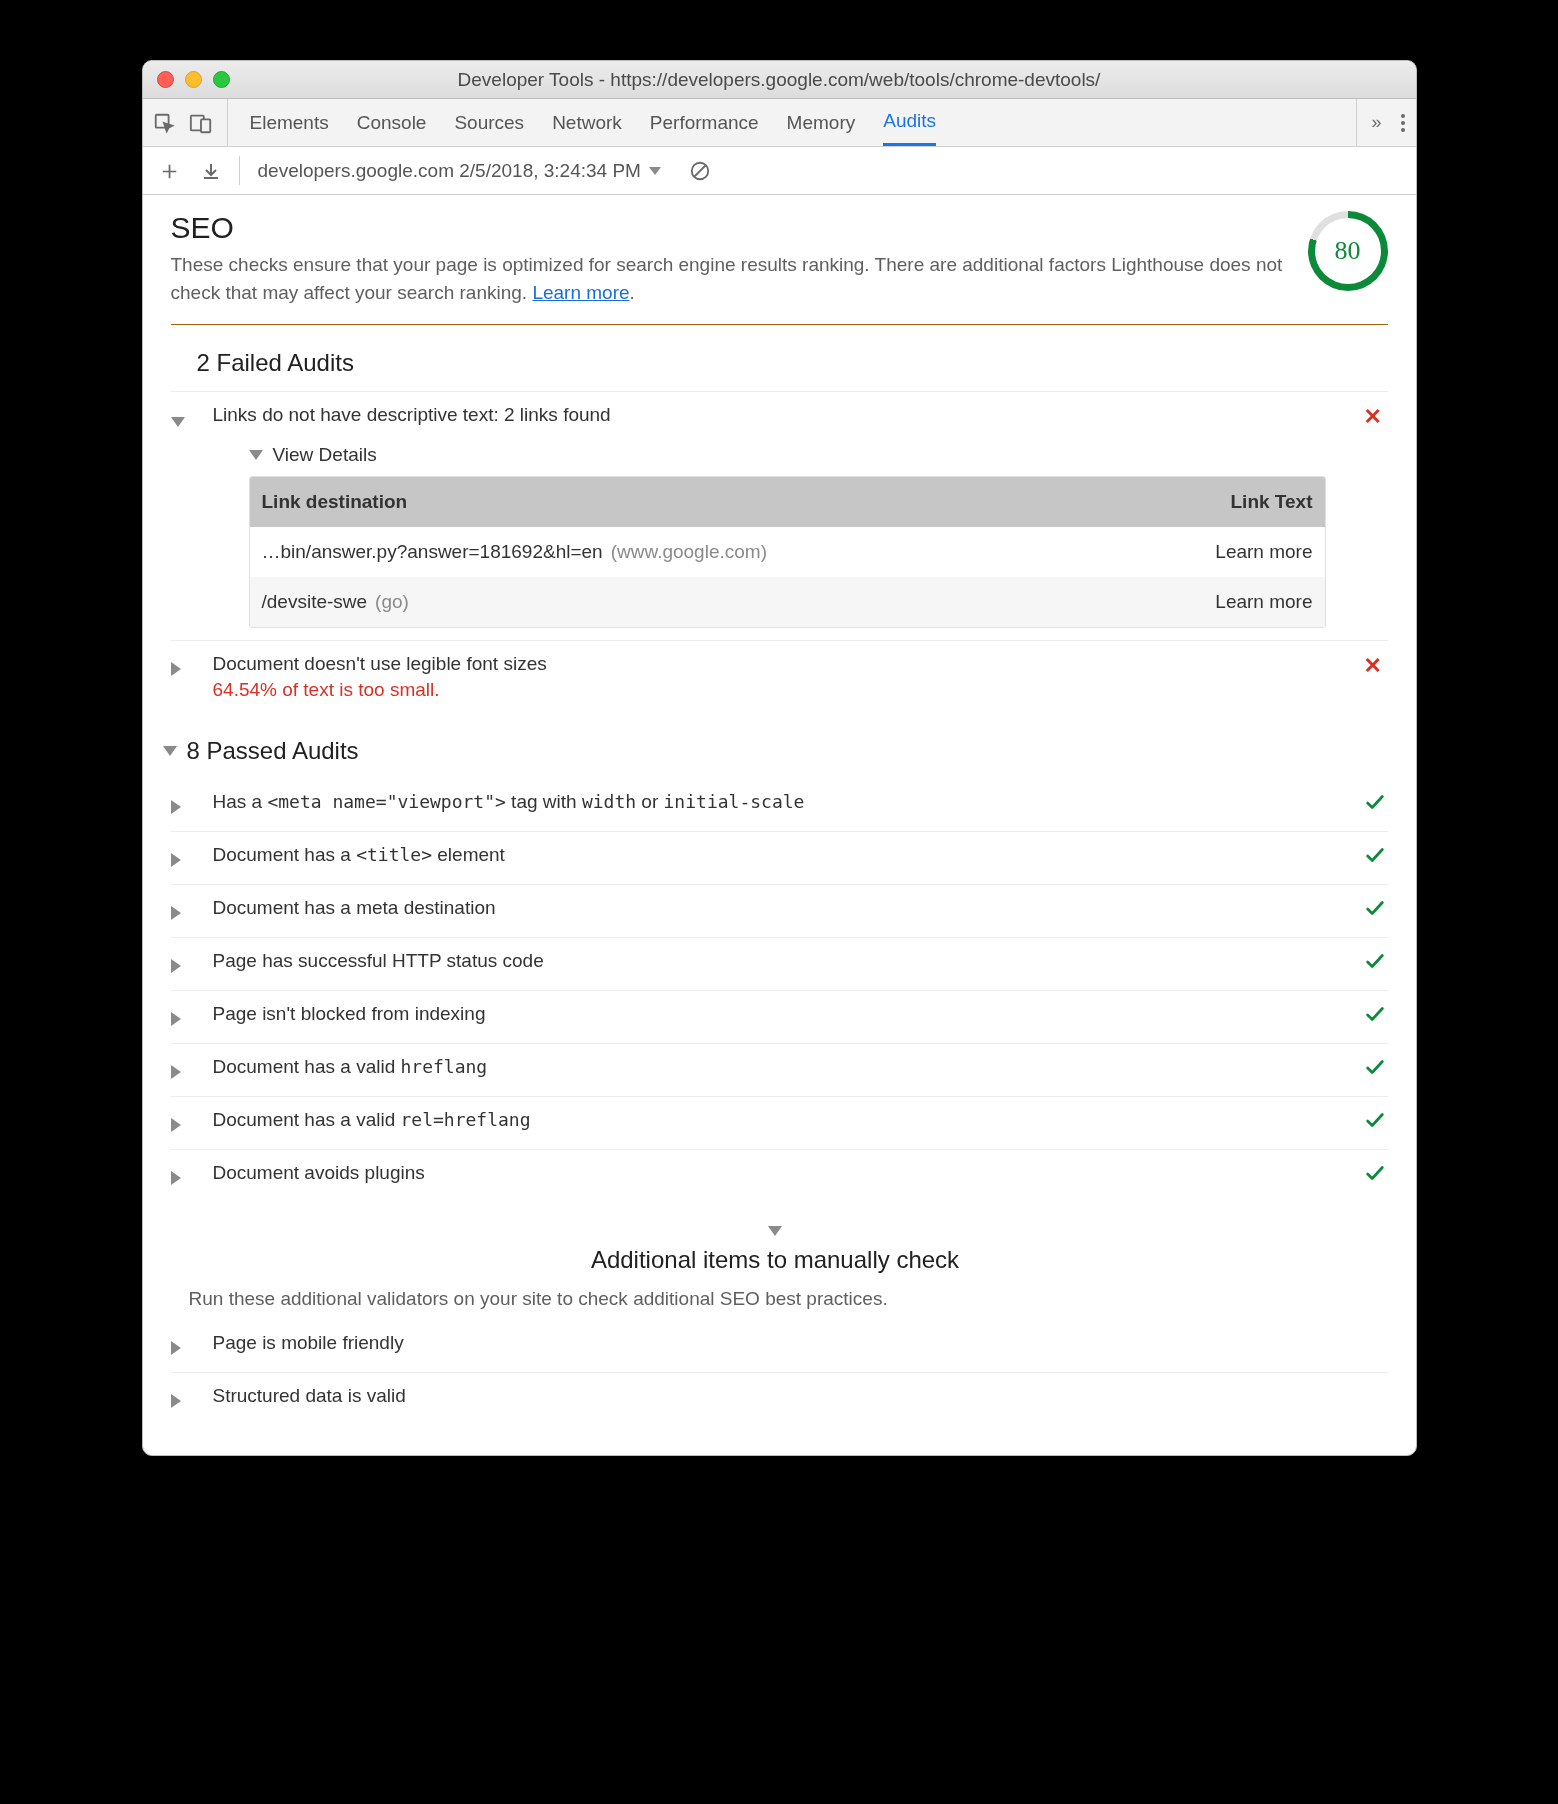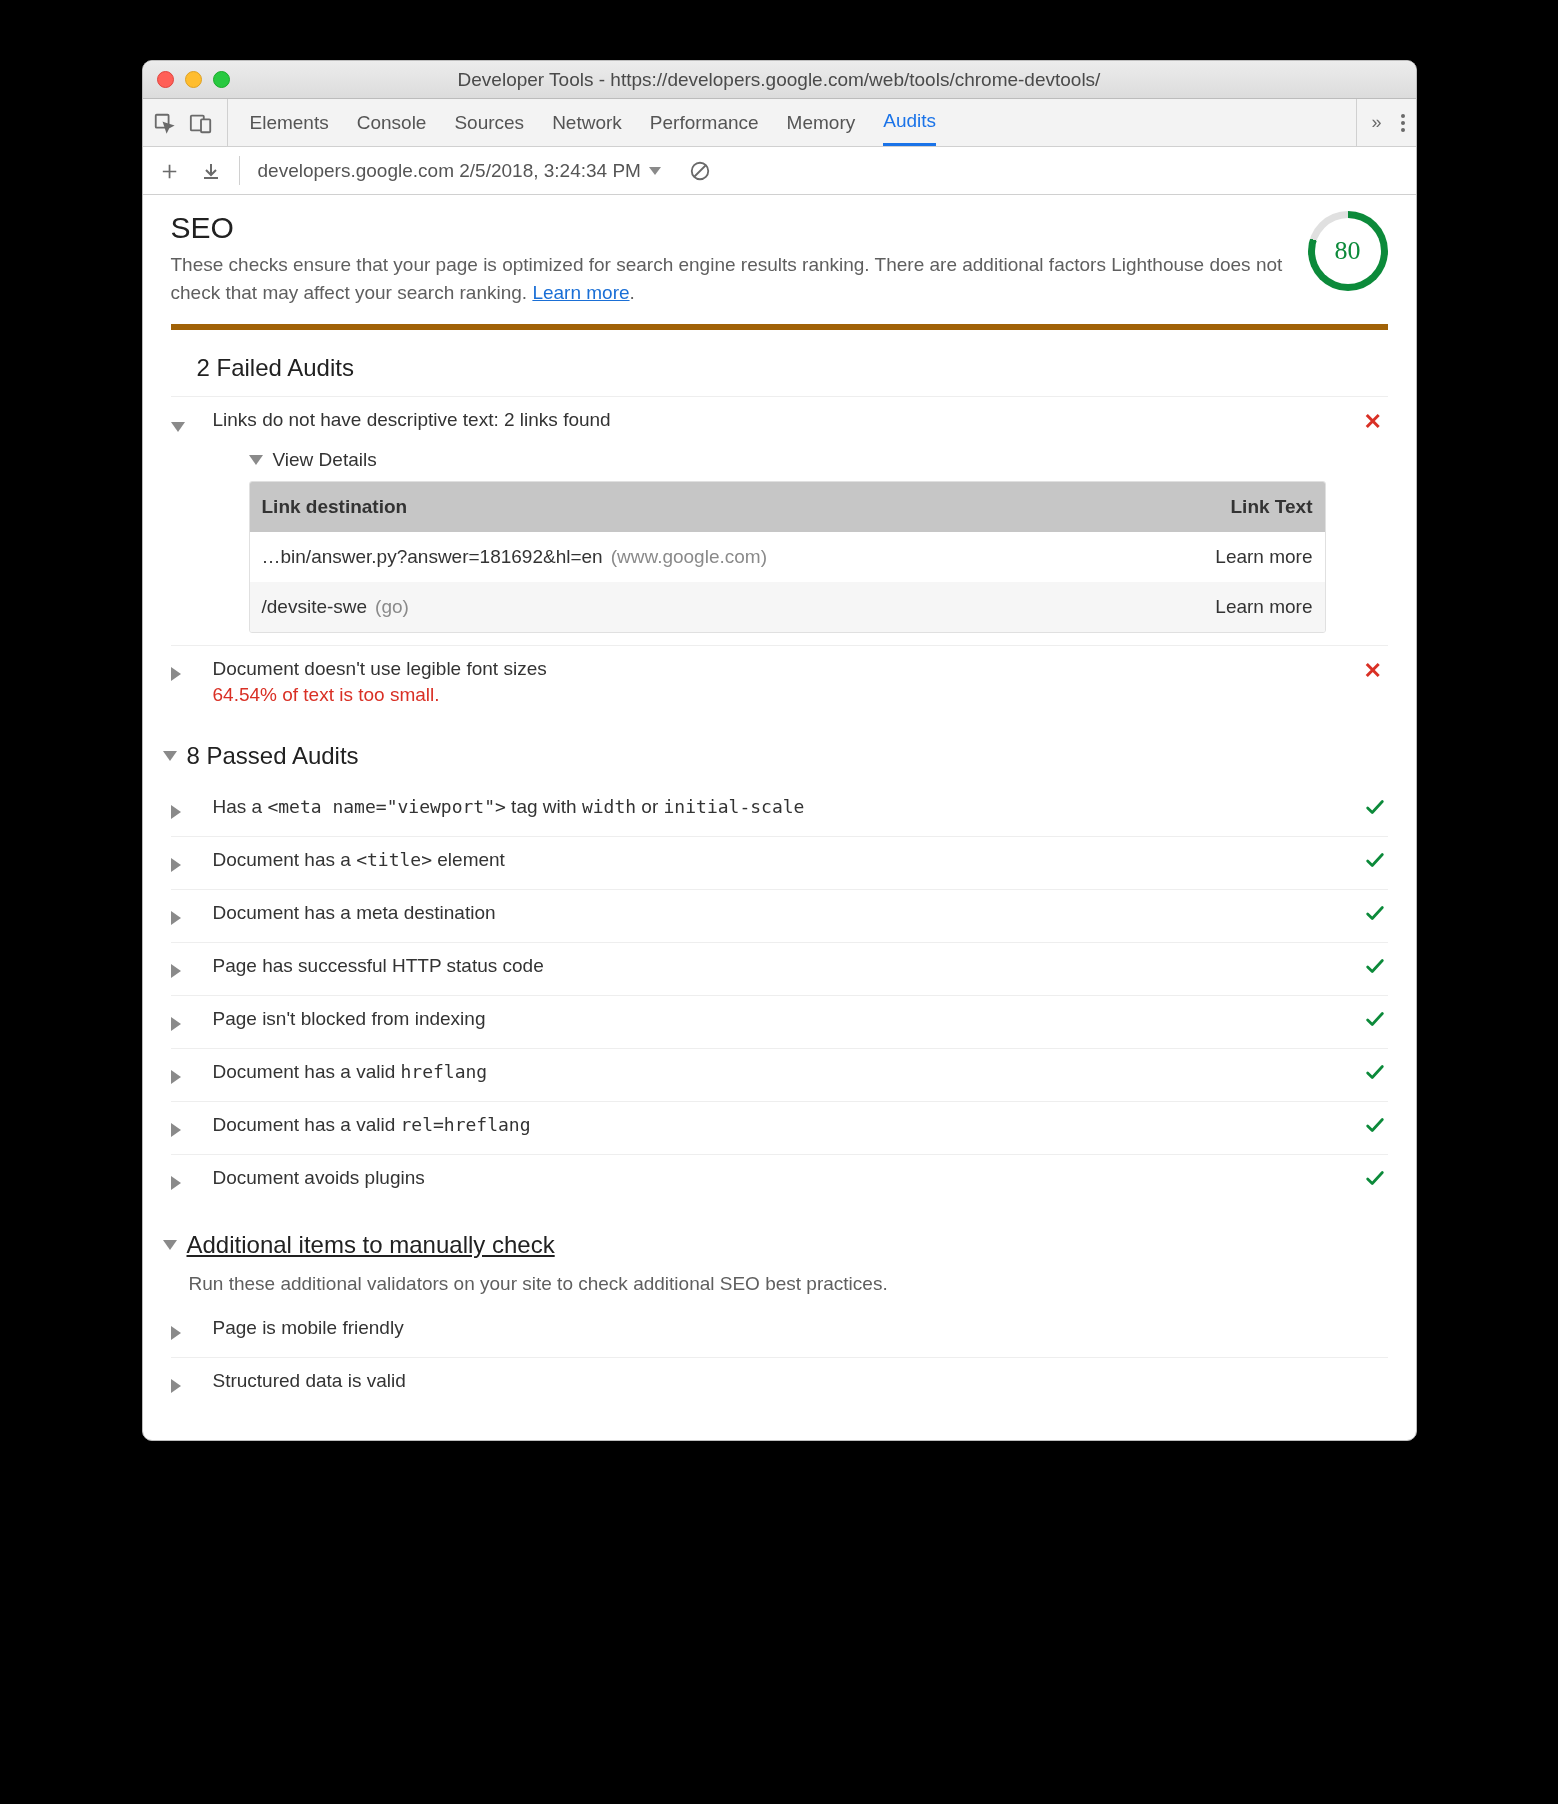--- a/index.html
+++ b/index.html
@@ -50,21 +50,21 @@
   .subbar {
     display:flex; align-items:center; height:48px;
     border-bottom:1px solid #d0d0d0;
     padding:0 14px; gap:18px;
     color:#555;
   }
   .subbar .divider { width:1px; height:60%; background:#d0d0d0;}
   .iconbtn { color:#6a6a6a; cursor:pointer; display:flex; align-items:center;}
   svg { display:block; }
   .content { padding: 16px 28px 30px 28px; }
-  .seo-header { display:flex; align-items:flex-start; gap:24px; border-bottom:6px solid #a16207; padding-bottom:18px;}
+  .seo-header { display:flex; align-items:flex-start; gap:24px; border-bottom:1px solid #a16207; padding-bottom:18px;}
   .seo-header .txt { flex:1; }
   .seo-header h1 { font-size:30px; font-weight:400; color:#212121; margin-bottom:6px;}
   .seo-header p { font-size:19px; color:#5f5f5f; line-height:1.45;}
   .link { color:#1a6fd6; text-decoration:underline; cursor:pointer;}
   .score-ring {
     width:80px; height:80px; border-radius:50%;
     background: conic-gradient(#0c8a3a 0 80%, #e0e0e0 80% 100%);
     display:flex; align-items:center; justify-content:center;
     flex:0 0 80px;
   }
@@ -324,21 +324,21 @@
             <div class="title-line">Document avoids plugins</div>
           </div>
           <div class="status check-icon">
             <svg width="22" height="22" viewBox="0 0 24 24" fill="none" stroke="#0c8a3a" stroke-width="3" stroke-linecap="round" stroke-linejoin="round">
               <polyline points="4 13 9 18 20 6"></polyline>
             </svg>
           </div>
         </div>
       </div>
 
-    <div class="section-title" style="margin-left:-8px; flex-direction:row;text-decoration:underline;">
+    <div class="section-title" style="margin-left:-8px; flex-direction:column;">
       <span class="tri down"></span>
       <span>Additional items to manually check</span>
     </div>
     <div class="section-desc">Run these additional validators on your site to check additional SEO best practices.</div>
 
     <div id="manual-list">
         <div class="audit">
           <span class="caret"><span class="tri right"></span></span>
           <div class="body">
             <div class="title-line">Page is mobile friendly</div>

